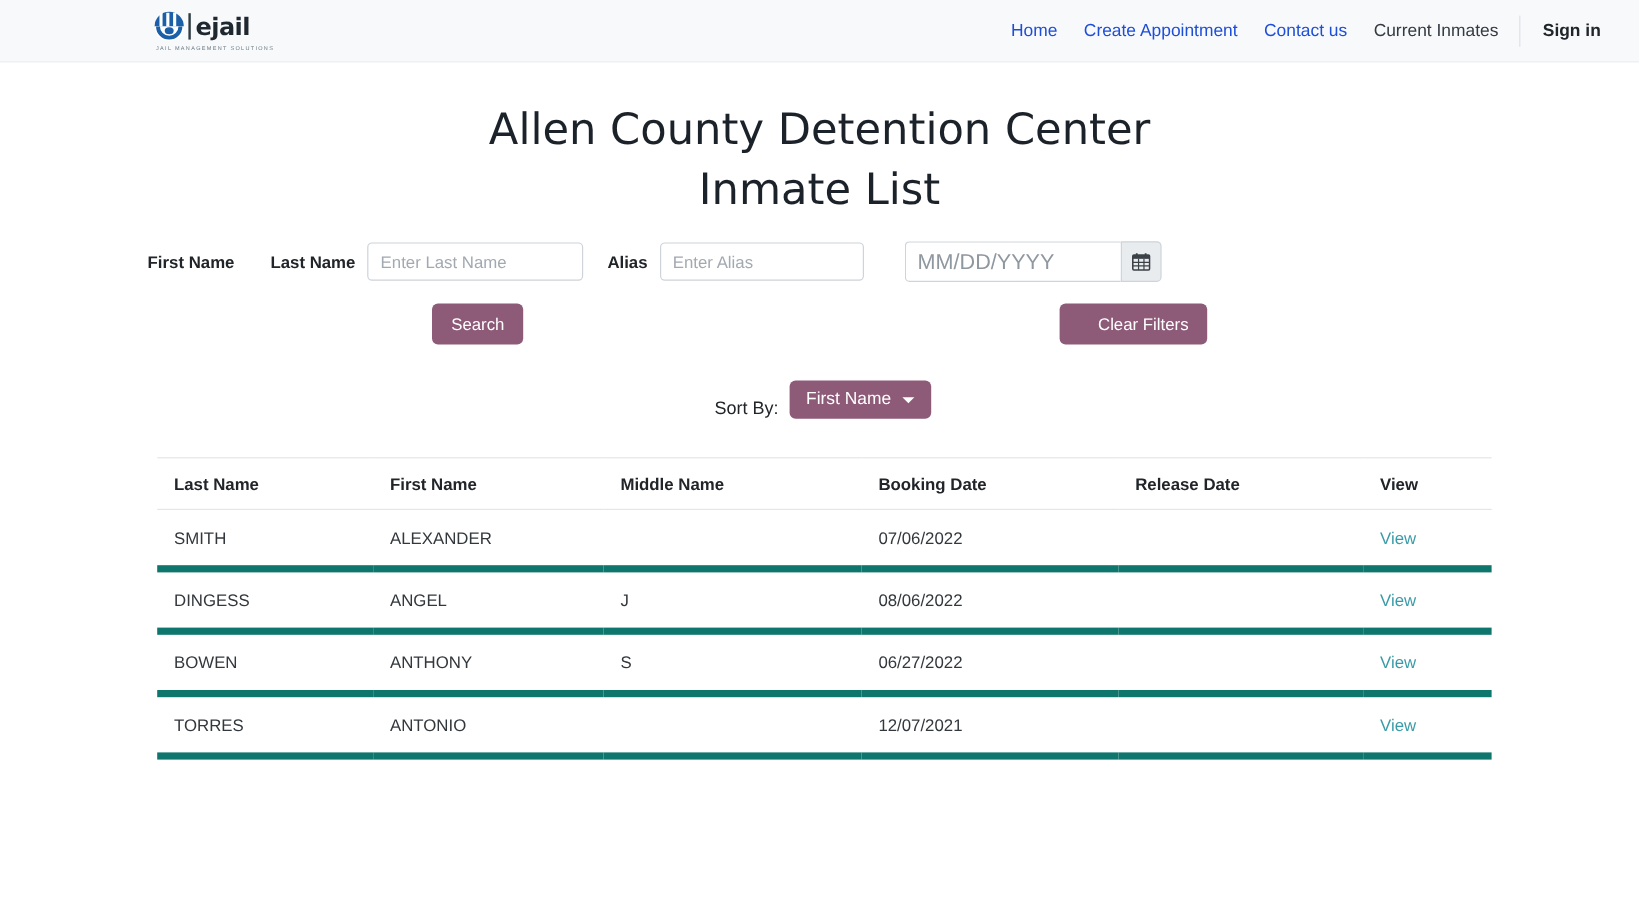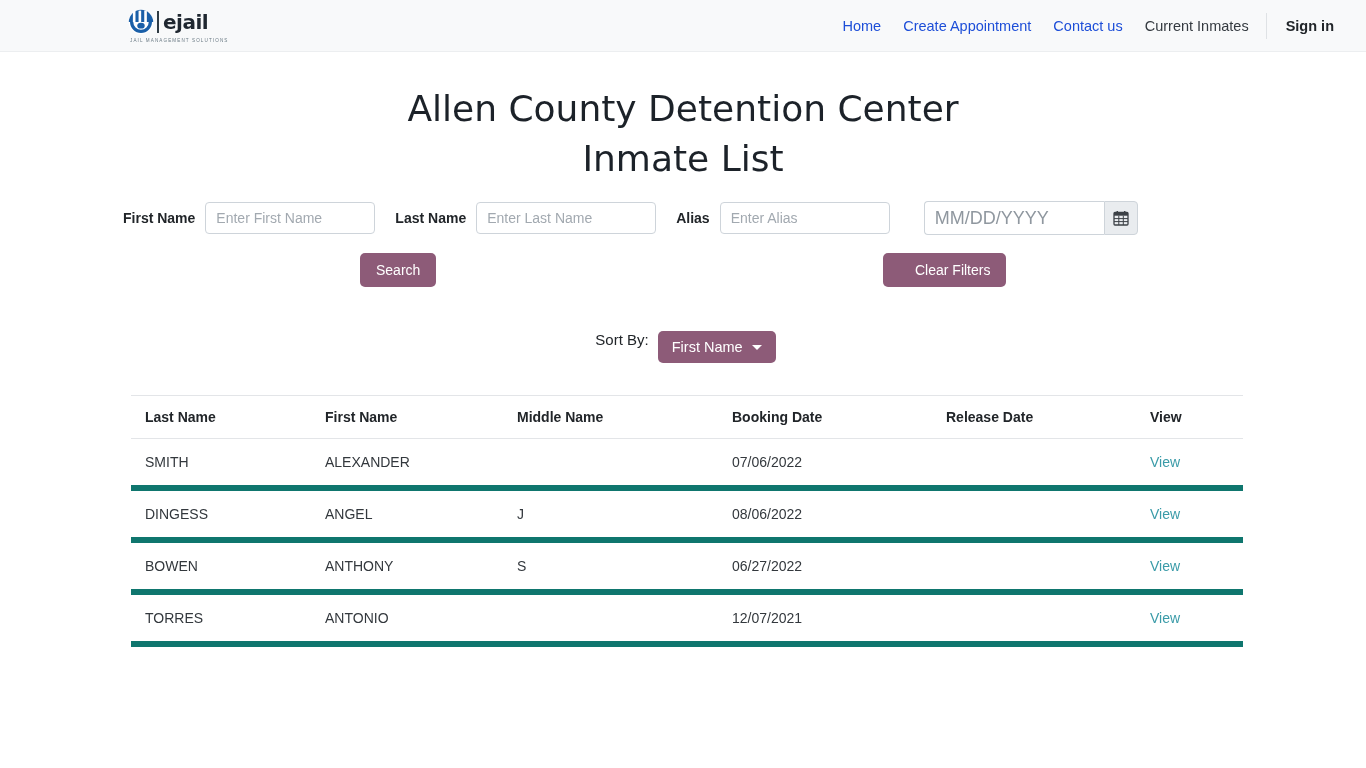--- a/index.html
+++ b/index.html
@@ -181,23 +181,23 @@
     height: 34px;
     padding: 0 16px;
     cursor: pointer;
     font-family: "Liberation Sans", sans-serif;
   }
   .btn-search { position: absolute; left: 237px; }
   .btn-clear  { position: absolute; left: 760px; padding-left: 32px; }
 
   
   .sort-row {
-    margin-top: 44px;
-    display: flex;
-    align-items: flex-start;
+    margin-top: 30px;
+    display: flex;
+    align-items: flex-end;
     justify-content: center;
     gap: 9px;
   }
   .sort-label { font-size: 15px; color: #212529; }
   .sort-btn {
     background: #8d5b78;
     color: #fff;
     border: none;
     border-radius: 5px;
     font-size: 14.5px;
@@ -290,21 +290,20 @@
 <h1 class="page-title">
   <span>Allen County Detention Center</span><br>
   <span>Inmate List</span>
 </h1>
 
 <div class="content">
 
 
   <div class="filter-row">
     <span class="flabel">First Name</span>
-    <input class="finput w-first" type="text" placeholder="Enter First Name" style="">
 
     <span class="flabel gap-l">Last Name</span>
     <input class="finput w-last" type="text" placeholder="Enter Last Name" style="">
 
     <span class="flabel gap-a">Alias</span>
     <input class="finput w-alias" type="text" placeholder="Enter Alias" style="">
 
     <span class="date-group">
       <input class="date-input" type="text" placeholder="MM/DD/YYYY" style="">
       <button class="date-btn">

